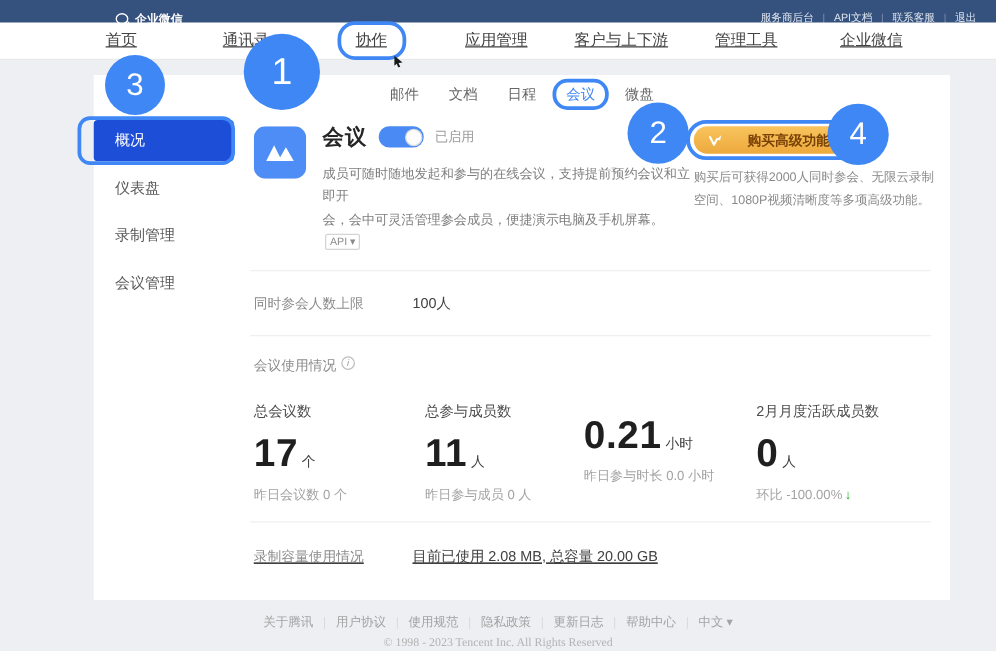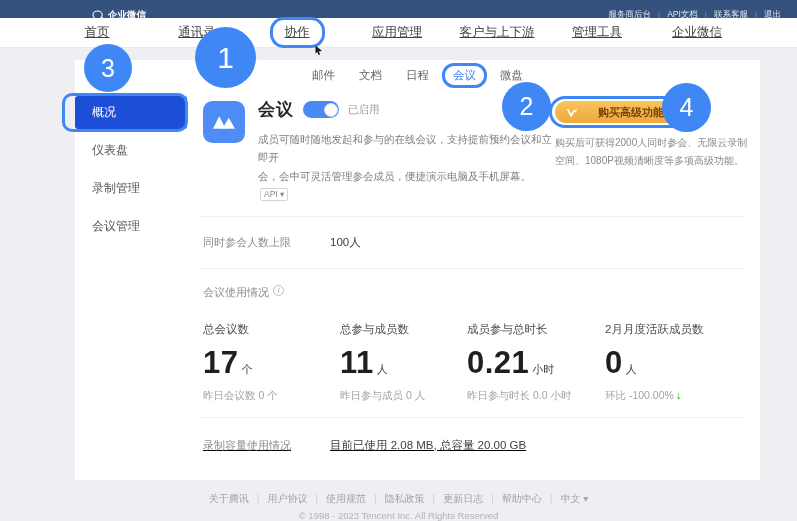--- a/index.html
+++ b/index.html
@@ -79,21 +79,21 @@
   .stat-value-row { margin-top:8px; }
   .stat-value { font-size:31px; font-weight:bold; color:#1f1f1f; letter-spacing:0.5px; }
   .stat-unit { font-size:11px; color:#404040; margin-left:3px; }
   .stat-sub { margin-top:8px; font-size:10.5px; color:#a3a3a3; }
   .arrow-down { color:#1aad19; font-size:10.5px; margin-left:2px; }
 
   .rec-row { display:flex; padding:20px 0 0 3px; margin-top:0;text-decoration:underline; }
   .rec-row .kv-value { color:#404040; }
 
   
-  .footer { position:absolute; left:0; right:0; top:488px; text-align:center; }
+  .footer { position:absolute; left:0; right:0; top:488px; text-align:center;font-family:Liberation Serif, serif; }
   .f-links { display:inline-flex; list-style:none; }
   .f-link { font-size:10px; color:#a3a3a3; cursor:pointer; }
   .f-link + .f-link::before { content:"|"; margin:0 8px; color:#cfcfcf; }
   .copyright { margin-top:4px; font-size:9.5px; color:#b3b3b3; }
 
   
   .outlined::after { content:""; position:absolute; border:3px solid #3e87f5; pointer-events:none; }
   .outlined-nav::after  { left:-15px; right:-15px; top:-7px; bottom:-7px; border-radius:14px; }
   .outlined-tab::after  { left:-11px; right:-11px; top:-5px; bottom:-5px; border-radius:12px; }
   .outlined-side::after { left:-13px; right:-1px;  top:-3px; bottom:-3px; border-radius:10px; }
@@ -220,21 +220,20 @@
             <div class="stat-label">总会议数</div>
             <div class="stat-value-row"><span class="stat-value">17</span><span class="stat-unit">个</span></div>
             <div class="stat-sub">昨日会议数 0 个</div>
           </div>
           <div class="stat-col c2">
             <div class="stat-label">总参与成员数</div>
             <div class="stat-value-row"><span class="stat-value">11</span><span class="stat-unit">人</span></div>
             <div class="stat-sub">昨日参与成员 0 人</div>
           </div>
           <div class="stat-col c3">
-            <div class="stat-label">成员参与总时长</div>
             <div class="stat-value-row"><span class="stat-value">0.21</span><span class="stat-unit">小时</span></div>
             <div class="stat-sub">昨日参与时长 0.0 小时</div>
           </div>
           <div class="stat-col c4">
             <div class="stat-label">2月月度活跃成员数</div>
             <div class="stat-value-row"><span class="stat-value">0</span><span class="stat-unit">人</span></div>
             <div class="stat-sub"><span>环比 -100.00%</span><span class="arrow-down">↓</span></div>
           </div>
         </div>
       </div>

